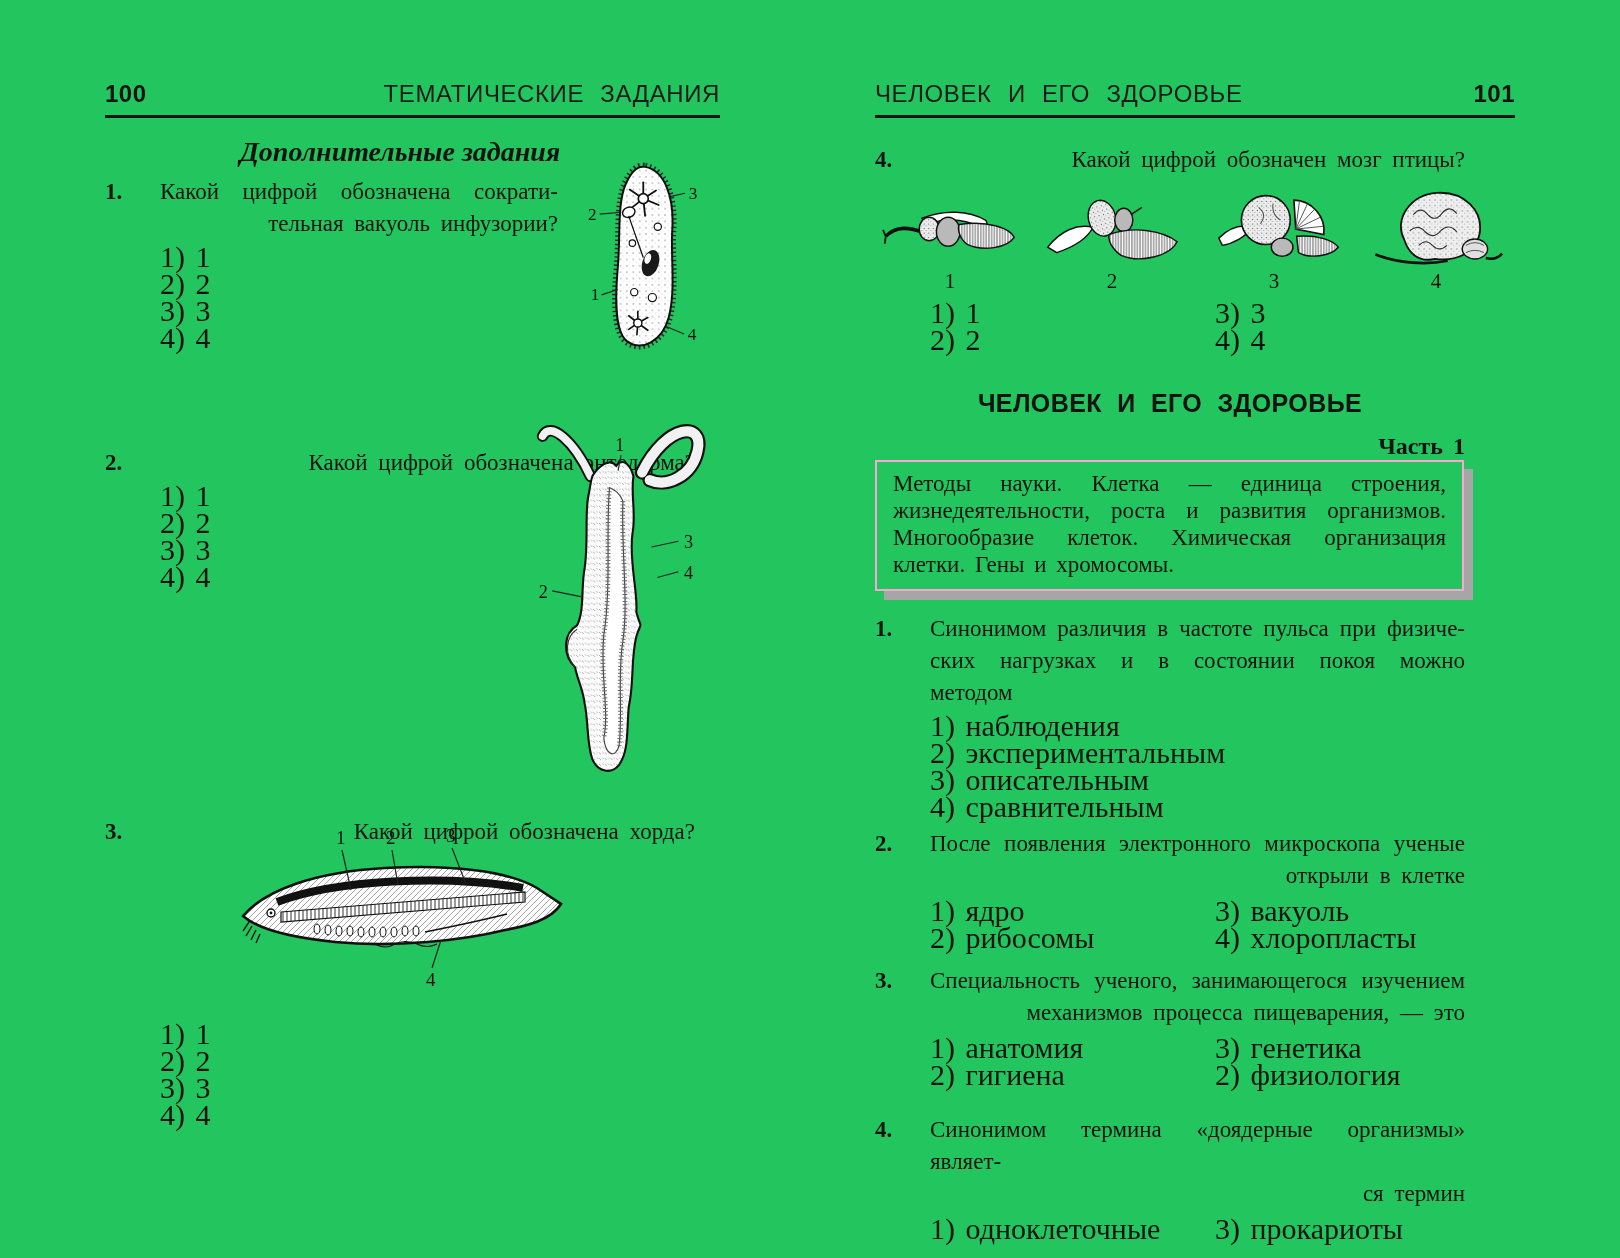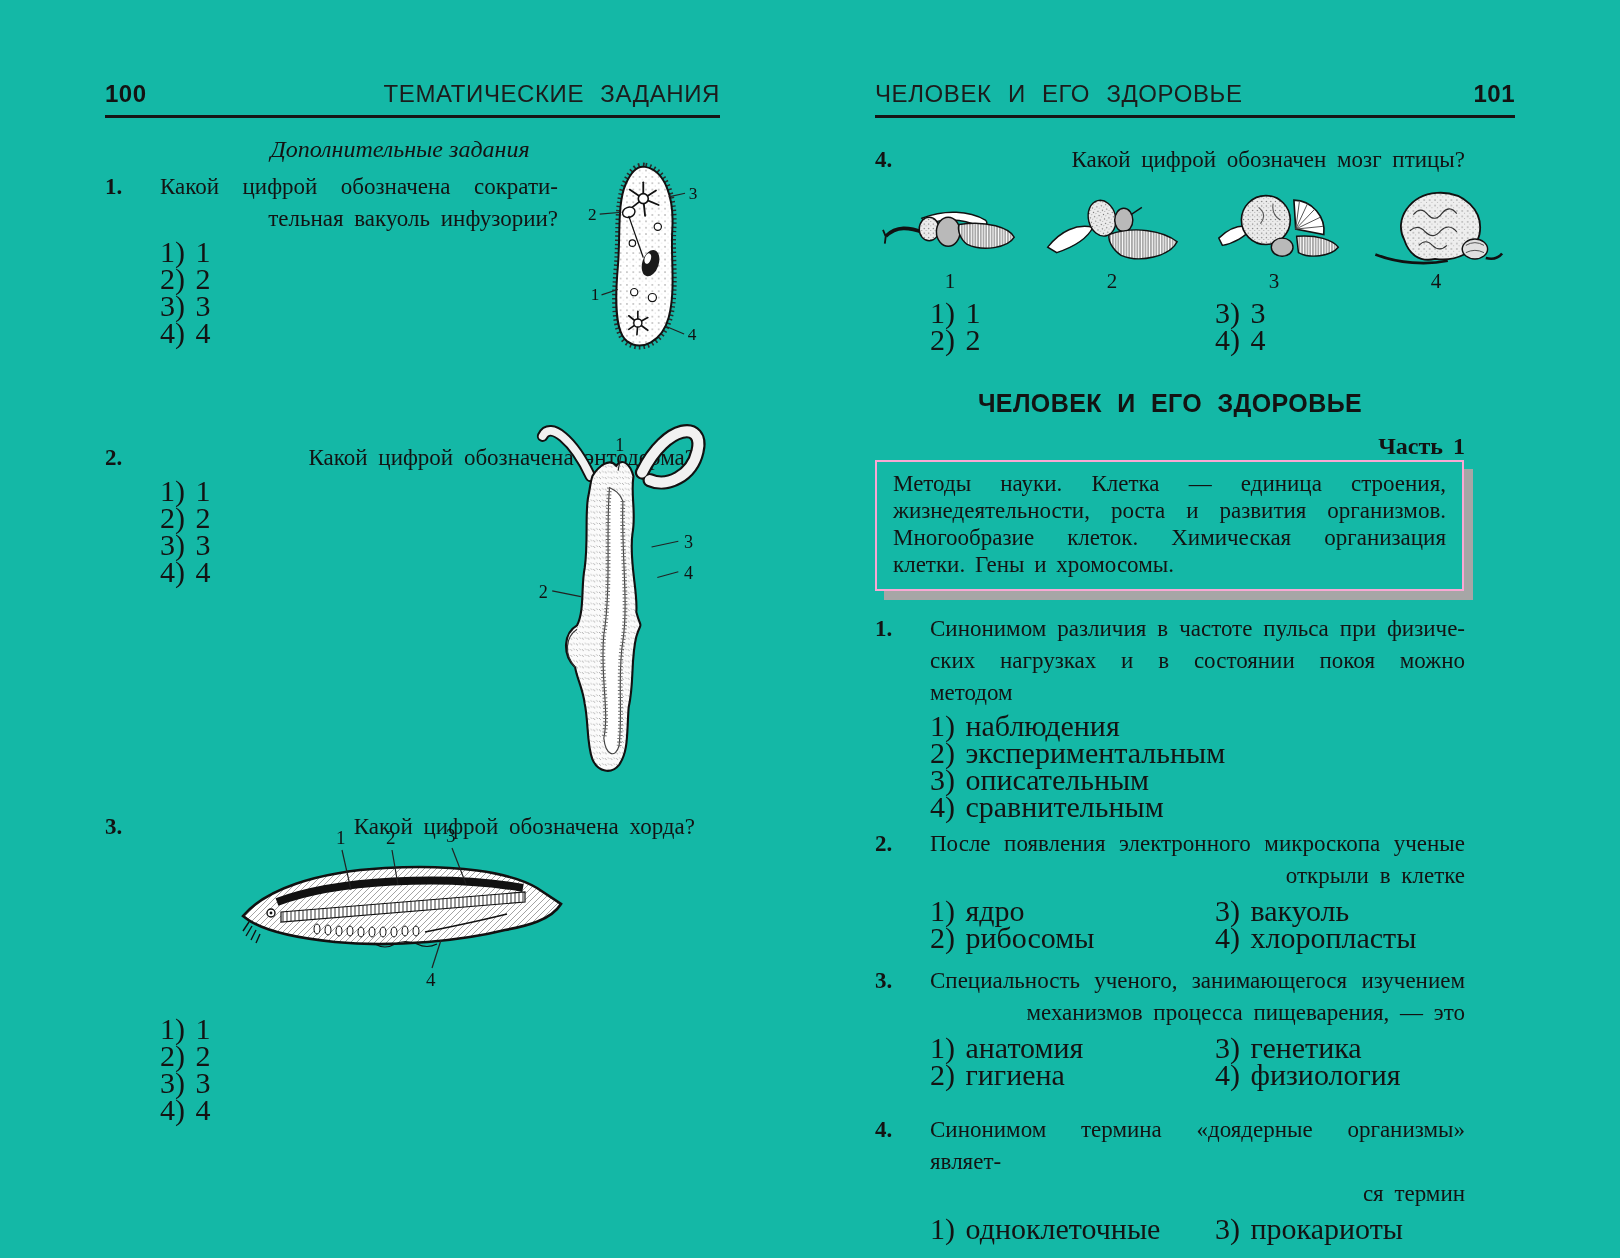--- a/index.html
+++ b/index.html
@@ -1,35 +1,35 @@
 <!DOCTYPE html>
 <html><head>
 <meta charset="utf-8">
 <style>
   html,body { margin:0; padding:0; background:#ffffff; }
   .spread {
-    position:relative; width:1620px; height:1258px; background:#14b8a6;
+    position:relative; width:1620px; height:1258px; background:#22c55e;
     font-family:"Liberation Serif","DejaVu Serif",serif; color:#131313;
     overflow:hidden;
   }
   .page { position:absolute; top:80px; }
   .page-left  { left:105px; width:615px; }
   .page-right { left:875px; width:640px; }
 
   .running {
     display:flex; justify-content:space-between; align-items:flex-end;
     border-bottom:3px solid #161616; padding-bottom:7px;
     font-family:"Liberation Sans","DejaVu Sans",sans-serif;
   }
   .rh-title { font-size:24px; letter-spacing:0.6px; word-spacing:9px; color:#1c1c1c;text-align:center; }
   .pagenum  { font-size:24px; font-weight:bold; letter-spacing:0.5px; }
 
   .body { width:590px; position:relative; }
 
-  .sec-title { text-align:center; font-weight:normal; font-style:italic; font-size:24px; margin-top:18px; }
+  .sec-title { text-align:center; font-weight:bold; font-style:italic; font-size:28px; margin-top:18px; }
 
   .q { display:flex; }
   .q-num { width:55px; flex:none; font-weight:bold; font-size:23px; line-height:32px; }
   .q-body { flex:1; }
   .q-text { font-size:23px; line-height:32px; }
   .qt-narrow { width:398px; }
   .line { word-spacing:5px;text-align:right; }
   .line.j { text-align:justify; text-align-last:justify; }
 
   .opts { margin-top:3px; }
@@ -444,21 +444,21 @@
             <div class="line j">Специальность ученого, занимающегося изучением</div>
             <div class="line">механизмов процесса пищеварения, — это</div>
           </div>
           <div class="opts2">
             <div class="col1">
               <div class="opt">1) анатомия</div>
               <div class="opt">2) гигиена</div>
             </div>
             <div class="col2">
               <div class="opt">3) генетика</div>
-              <div class="opt">4) физиология</div>
+              <div class="opt">2) физиология</div>
             </div>
           </div>
         </div>
       </div>
 
       <div class="q mt26">
         <div class="q-num">4.</div>
         <div class="q-body">
           <div class="q-text">
             <div class="line j">Синонимом термина «доядерные организмы» являет-</div>

